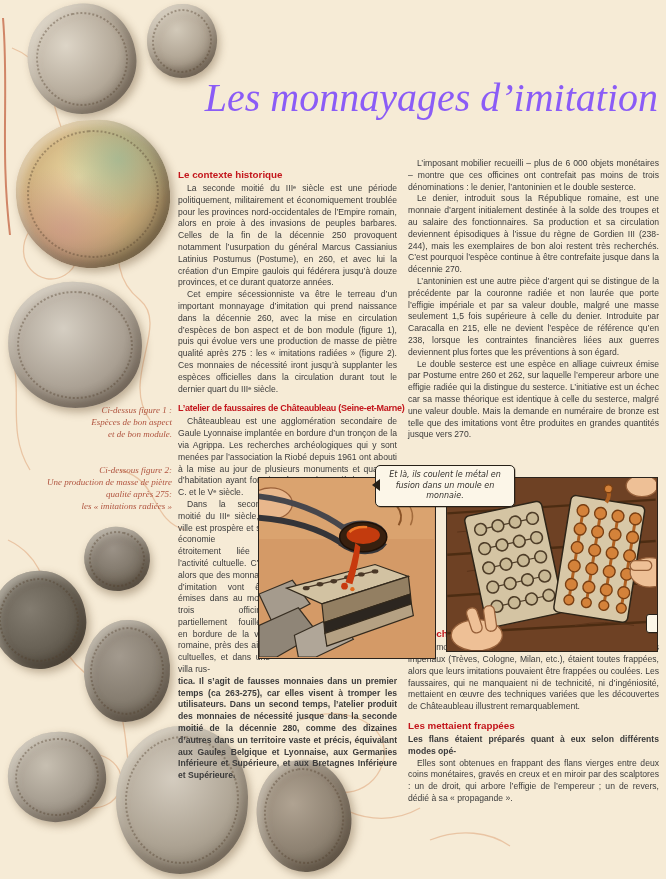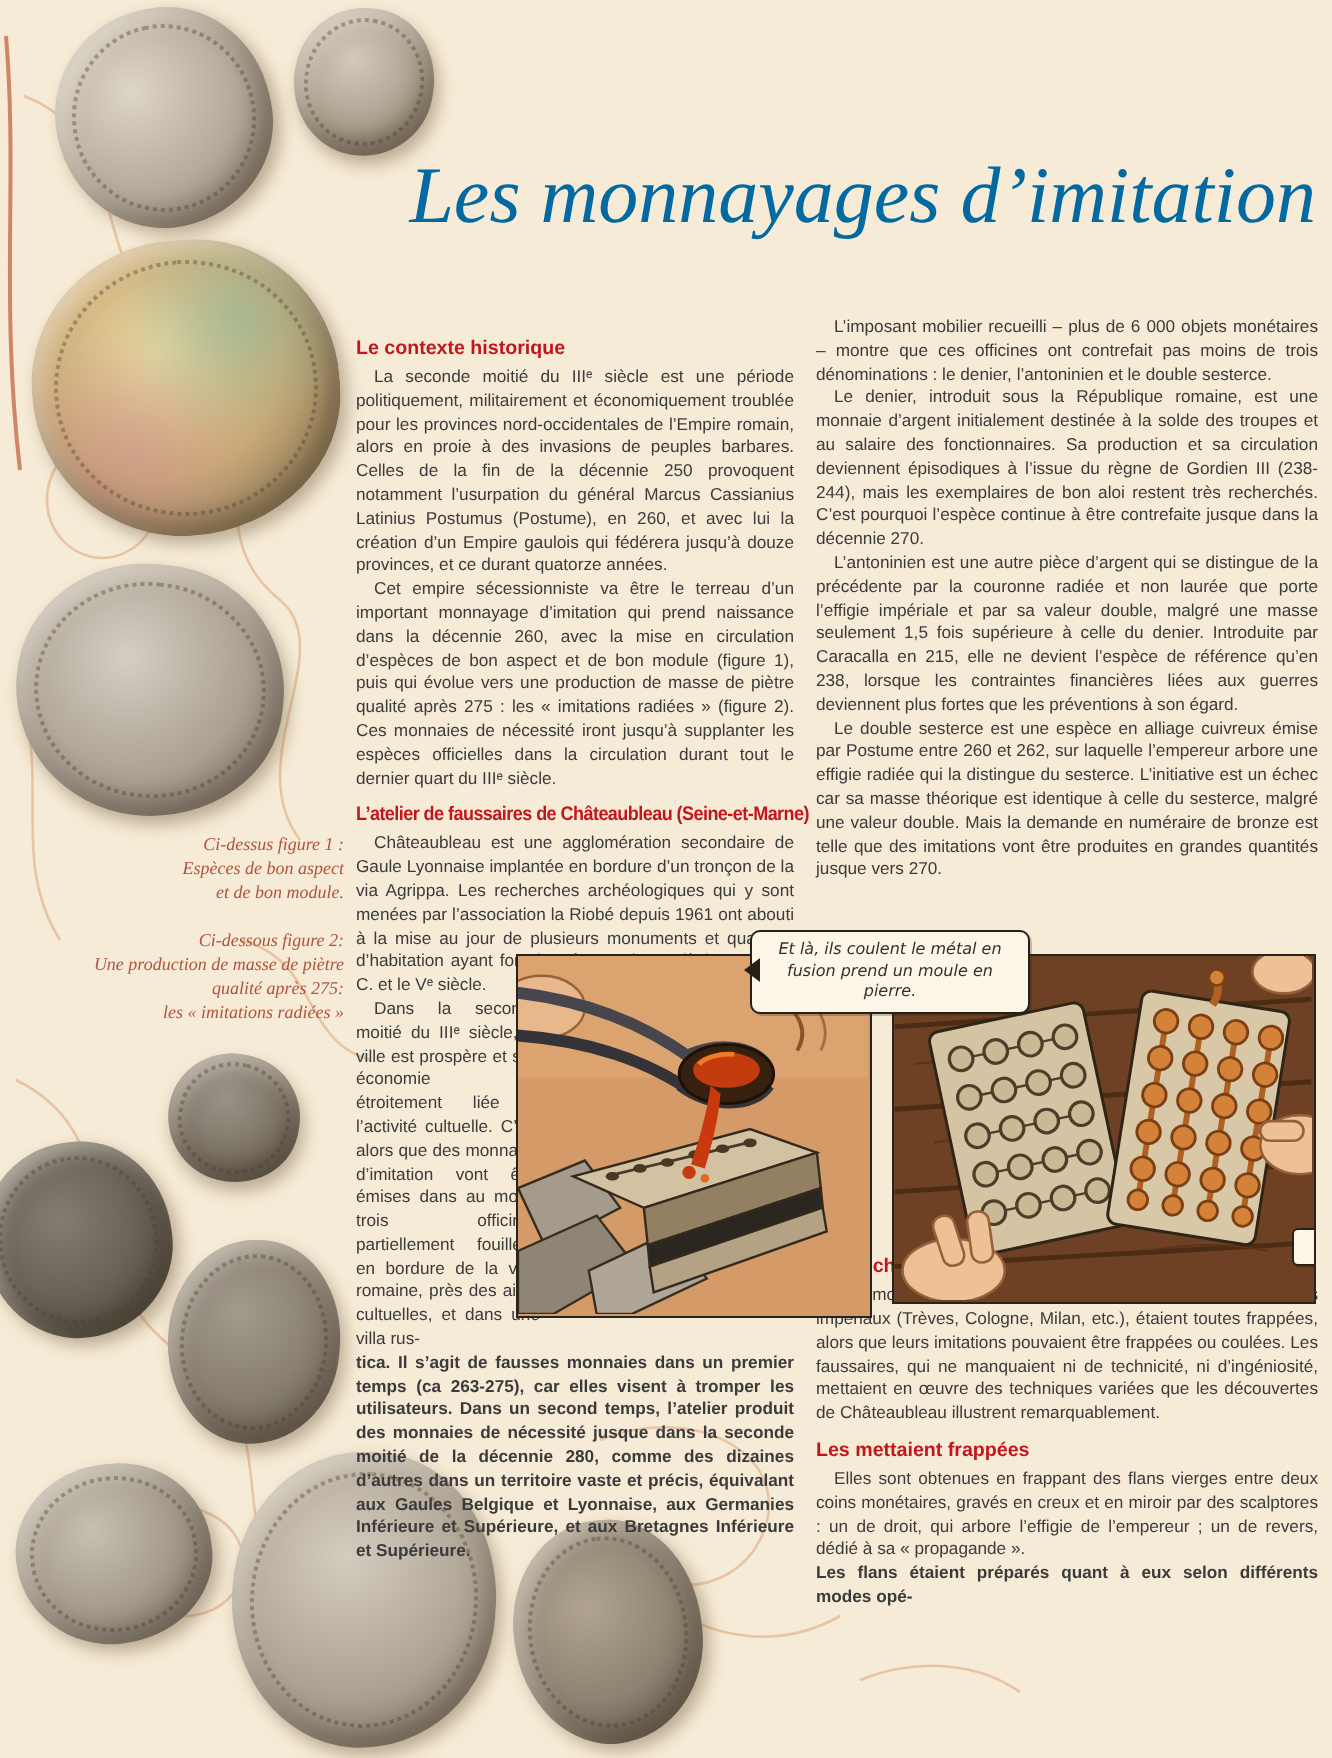--- a/index.html
+++ b/index.html
@@ -8,21 +8,21 @@
     background:#f6ebd6;
     font-family:"Liberation Sans","DejaVu Sans",sans-serif;
     color:#3b3b3b;
   }
   
   #sketch{position:absolute; inset:0; z-index:0;}
   
   .page-title{
     position:absolute; left:120px; right:8px; top:76px; z-index:2;
     text-align:right; font-family:"Liberation Serif","DejaVu Serif",serif;
-    font-style:italic; font-weight:normal; color:#0369a1;
+    font-style:italic; font-weight:normal; color:#8b5cf6;
     font-size:40px; line-height:1.1; margin:0;
   }
   
   .col{position:absolute; z-index:2; font-size:8.6px; line-height:11.8px; text-align:justify; hyphens:auto;}
   #col-left{left:178px; top:158px; width:219px;}
   #col-right{left:408px; top:158px; width:251px;}
   .red-head{
     color:#c3161c; font-weight:bold; font-size:9.8px; line-height:12px;
     margin:7px 0 2px 0; text-align:left;
   }
@@ -31,21 +31,21 @@
   .para{margin:0; text-indent:9px;}
   .para.no-indent{text-indent:0;font-weight:bold;}
   .para.narrow{margin-right:127px;}
   .spacer{height:180px;}
   
   .caption{
     position:absolute; z-index:2; left:6px; width:166px; text-align:right;
     font-family:"Liberation Serif","DejaVu Serif",serif; font-style:italic;
     font-size:9px; line-height:12px; color:#b0543f; white-space:pre-line;
   }
-  #caption-fig1{top:416px;}
+  #caption-fig1{top:404px;}
   #caption-fig2{top:464px;}
   
   .coin{
     position:absolute; z-index:1;
     border-radius:50% 48% 52% 50% / 49% 51% 48% 52%;
     box-shadow:3px 4px 8px rgba(100,75,45,.4),
                inset -5px -7px 12px rgba(55,42,28,.38),
                inset 4px 5px 10px rgba(255,252,240,.5);
   }
   .coin::after{
@@ -150,22 +150,22 @@
 
   <div class="col" id="col-right">
     <p class="para">L’imposant mobilier recueilli – plus de 6 000 objets monétaires – montre que ces officines ont contrefait pas moins de trois dénominations : le denier, l’antoninien et le double sesterce.</p>
     <p class="para">Le denier, introduit sous la République romaine, est une monnaie d’argent initialement destinée à la solde des troupes et au salaire des fonctionnaires. Sa production et sa circulation deviennent épisodiques à l’issue du règne de Gordien III (238-244), mais les exemplaires de bon aloi restent très recherchés. C’est pourquoi l’espèce continue à être contrefaite jusque dans la décennie 270.</p>
     <p class="para">L’antoninien est une autre pièce d’argent qui se distingue de la précédente par la couronne radiée et non laurée que porte l’effigie impériale et par sa valeur double, malgré une masse seulement 1,5 fois supérieure à celle du denier. Introduite par Caracalla en 215, elle ne devient l’espèce de référence qu’en 238, lorsque les contraintes financières liées aux guerres deviennent plus fortes que les préventions à son égard.</p>
     <p class="para">Le double sesterce est une espèce en alliage cuivreux émise par Postume entre 260 et 262, sur laquelle l’empereur arbore une effigie radiée qui la distingue du sesterce. L’initiative est un échec car sa masse théorique est identique à celle du sesterce, malgré une valeur double. Mais la demande en numéraire de bronze est telle que des imitations vont être produites en grandes quantités jusque vers 270.</p>
     <div class="spacer"></div>
     <div class="red-head">Les techniques mises en œuvre</div>
     <p class="para">Les monnaies émises à Rome et dans les autres ateliers impériaux (Trèves, Cologne, Milan, etc.), étaient toutes frappées, alors que leurs imitations pouvaient être frappées ou coulées. Les faussaires, qui ne manquaient ni de technicité, ni d’ingéniosité, mettaient en œuvre des techniques variées que les découvertes de Châteaubleau illustrent remarquablement.</p>
     <div class="red-head">Les mettaient frappées</div>
+    <p class="para no-indent">Les flans étaient préparés quant à eux selon différents modes opé-</p>
     <p class="para">Elles sont obtenues en frappant des flans vierges entre deux coins monétaires, gravés en creux et en miroir par des scalptores : un de droit, qui arbore l’effigie de l’empereur ; un de revers, dédié à sa « propagande ».</p>
-    <p class="para no-indent">Les flans étaient préparés quant à eux selon différents modes opé-</p>
   </div>
 
   <div id="illustration">
 
     <div class="panel" id="panel1">
       <svg width="175" height="179" viewBox="0 0 178 182">
         <rect width="178" height="182" fill="#d49a67"></rect>
         <rect width="178" height="62" fill="#dda674" opacity="0.7"></rect>
 
         <g stroke="#372e22" stroke-width="1.2">
@@ -292,16 +292,16 @@
           <rect x="38" y="130" width="11" height="26" rx="5" transform="rotate(-8 43 143)"></rect>
           <ellipse cx="206" cy="96" rx="20" ry="15"></ellipse>
           <rect x="186" y="84" width="22" height="10" rx="5"></rect>
           <ellipse cx="198" cy="8" rx="16" ry="11"></ellipse>
         </g>
       </svg>
       <div class="comic-box" id="panel2-caption">Pour fabriquer des flans en grappes, ...</div>
     </div>
 
     <div class="comic-box" id="speech-bubble">Et là, ils coulent le métal en
-fusion prend un moule en pierre.</div>
+fusion dans un moule en monnaie.</div>
   </div>
 
 </div>
 
 </body></html>

